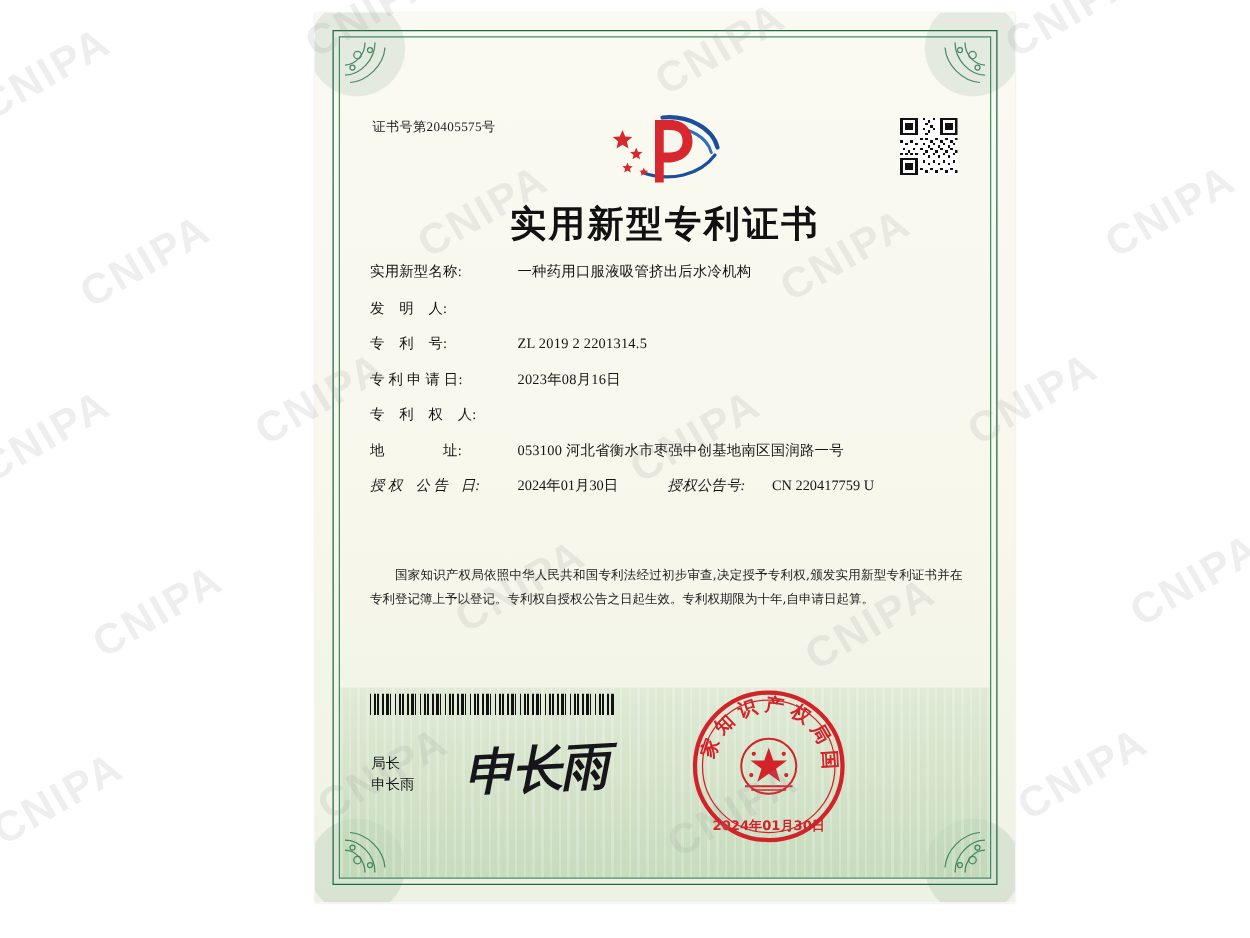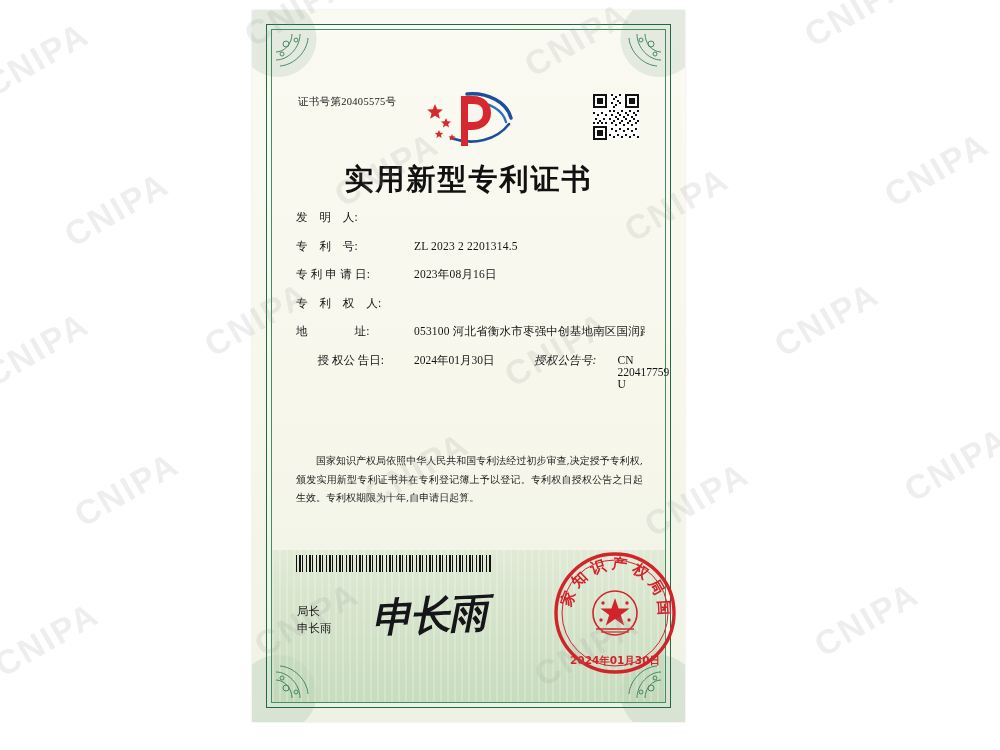--- a/index.html
+++ b/index.html
@@ -39,21 +39,21 @@
     white-space: nowrap;
     transform: rotate(-30deg);
     transform-origin: center;
   }
 
   
   .sheet {
     position: absolute;
     left: 252px;
     top: 10px;
-    width: 433px;
+    width: 560px;
     height: 712px;
     background: linear-gradient(180deg, #fbfaf2 0%, #f8f7ec 55%, #eef2e4 100%);
     box-shadow: 0 0 2px rgba(0,0,0,0.12);
     overflow: hidden;
   }
   
   .sheet:before {
     content: "";
     position: absolute;
     inset: 0;
@@ -178,23 +178,24 @@
     display: flex;
     align-items: baseline;
     margin-bottom: 13.5px;
     font-size: 11.5px;
     color: #141414;
   }
   .inline-label {
     width: 118px;
     flex: 0 0 118px;
     display: flex;
-    justify-content: flex-end;
+    justify-content: space-between;
     padding-right: 30px;
     box-sizing: border-box;
+    font-style: italic;
   }
   .inline-val {
     width: 120px;
     flex: 0 0 120px;
   }
   .inline-label2 {
     flex: 0 0 auto;
     padding-right: 21px;
     letter-spacing: 0.2px;
     font-style: italic;
@@ -449,28 +450,32 @@
             <polygon points="18,42 19.2,44.8 22.2,45 19.9,47 20.6,49.9 18,48.3 15.4,49.9 16.1,47 13.8,45 16.8,44.8"></polygon>
             <polygon points="31,46 32,48.3 34.5,48.5 32.6,50.1 33.2,52.5 31,51.2 28.8,52.5 29.4,50.1 27.5,48.5 30,48.3"></polygon>
           </g>
         </svg>
       </div>
 
       <div class="main-title">实用新型专利证书</div>
 
       <div class="fields">
 
+        <div class="field-row">
+          <div class="field-label">实用新型名称:</div>
+          <div class="field-value">一种药用口服液吸管挤出后水冷机构</div>
+        </div>
 
         <div class="field-row">
           <div class="field-label">发　明　人:</div>
         </div>
 
         <div class="field-row">
           <div class="field-label">专　利　号:</div>
-          <div class="field-value">ZL 2023 2 2201314.5</div>
+          <div class="field-value">ZL 2019 2 2201314.5</div>
         </div>
 
         <div class="field-row">
           <div class="field-label">专 利 申 请 日:</div>
           <div class="field-value">2023年08月16日</div>
         </div>
 
         <div class="field-row">
           <div class="field-label">专　利　权　人:</div>
         </div>

